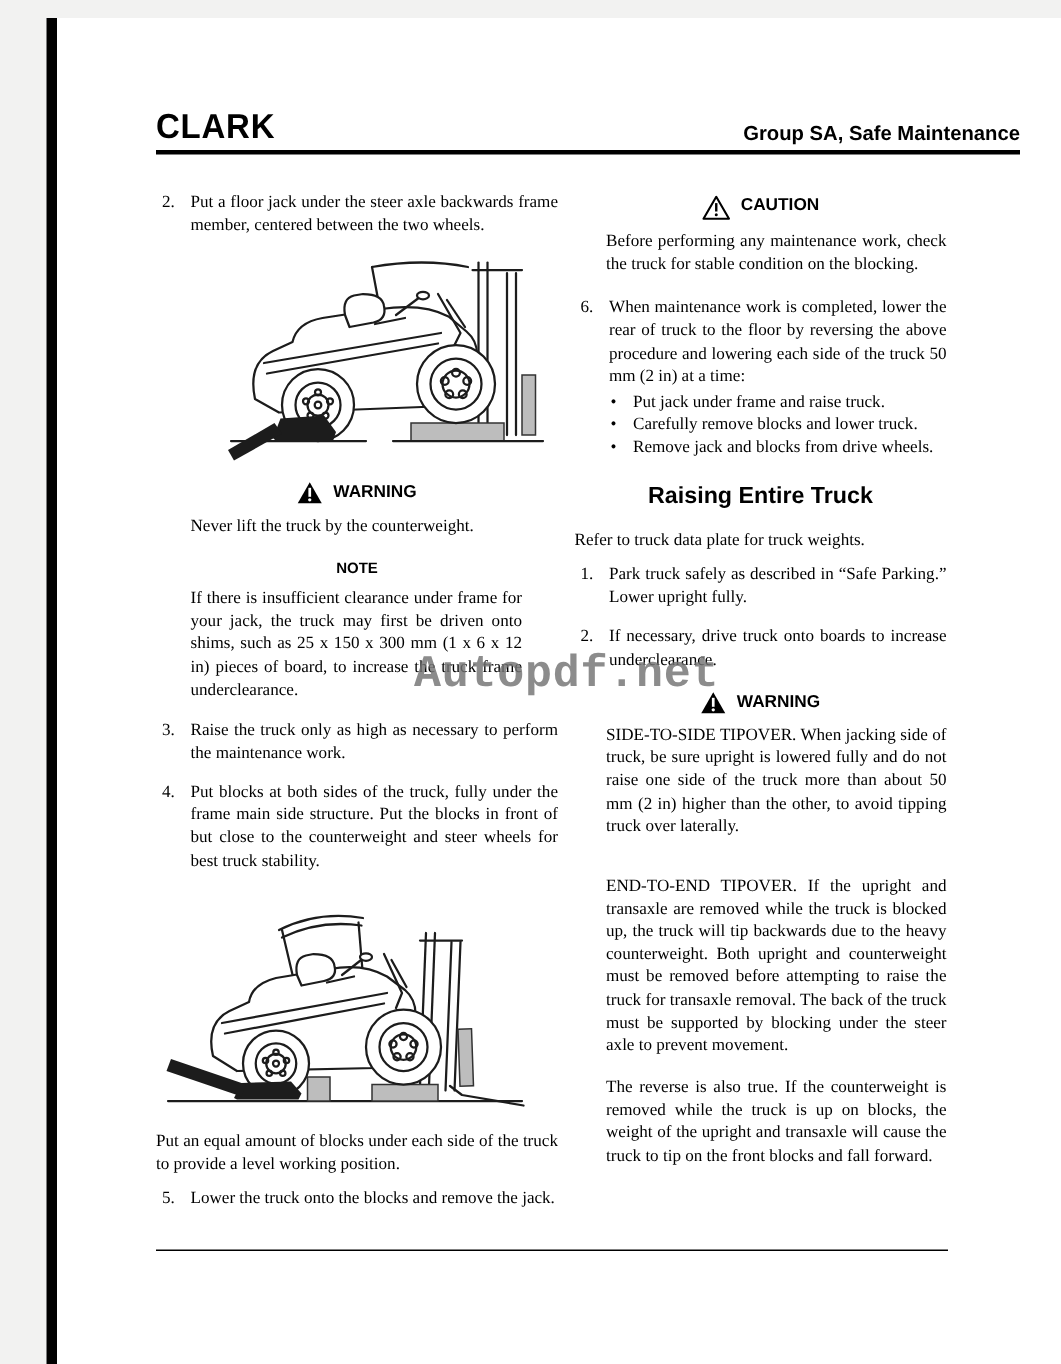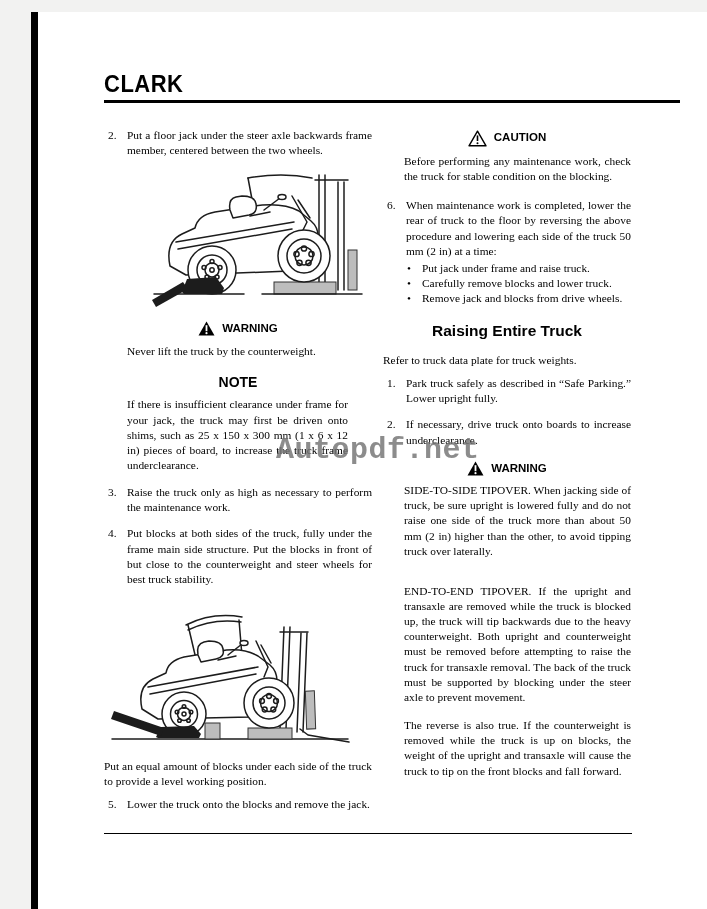--- a/index.html
+++ b/index.html
@@ -25,21 +25,21 @@
   .step .num{width:19px;flex:none;}
   .step .txt{flex:1;}
 
   .para{text-align:justify;margin:0 0 8px 0;}
 
   .alert-head{display:flex;justify-content:center;gap:7px;
     font-family:"Liberation Sans",sans-serif;font-weight:bold;font-size:11.5px;
     margin:13px 0 7px;}
   .alert-head svg{display:block;}
   .alert-body{font-weight:normal;text-align:justify;}
-  .note-head{font-family:"Liberation Sans",sans-serif;font-weight:bold;font-size:14px;
+  .note-head{font-family:"Liberation Sans",sans-serif;font-weight:bold;font-size:10px;
     text-align:center;margin:14px 0 6px;}
   .ind-l{margin:0 24px 12px 23px;}
   .ind-r{margin:0 0 11px 21px;}
 
   .bullets{margin:2px 0 10px 0;}
   .bullet{display:flex;margin-left:24px;}
   .bullet::before{content:"\2022";width:15px;flex:none;}
 
   .sec-head{font-family:"Liberation Sans",sans-serif;font-weight:bold;font-size:15.5px;
     text-align:center;margin:15px 0 11px;}
@@ -64,20 +64,21 @@
   .blk{fill:#bdbdbd;stroke:#333;stroke-width:1;}
 </style>
 </head>
 <body>
 
 <div class="page">
   <div class="inner">
 
     <div class="hdr">
       <div class="brand">CLARK</div>
+      <div class="hdr-title">Group SA, Safe Maintenance</div>
     </div>
     <div class="rule"></div>
 
     <div class="cols">
 
       <div class="col-l">
 
         <div class="step">
           <span class="num">2.</span>
           <span class="txt">Put a floor jack under the steer axle backwards frame member, centered between the two wheels.</span>

